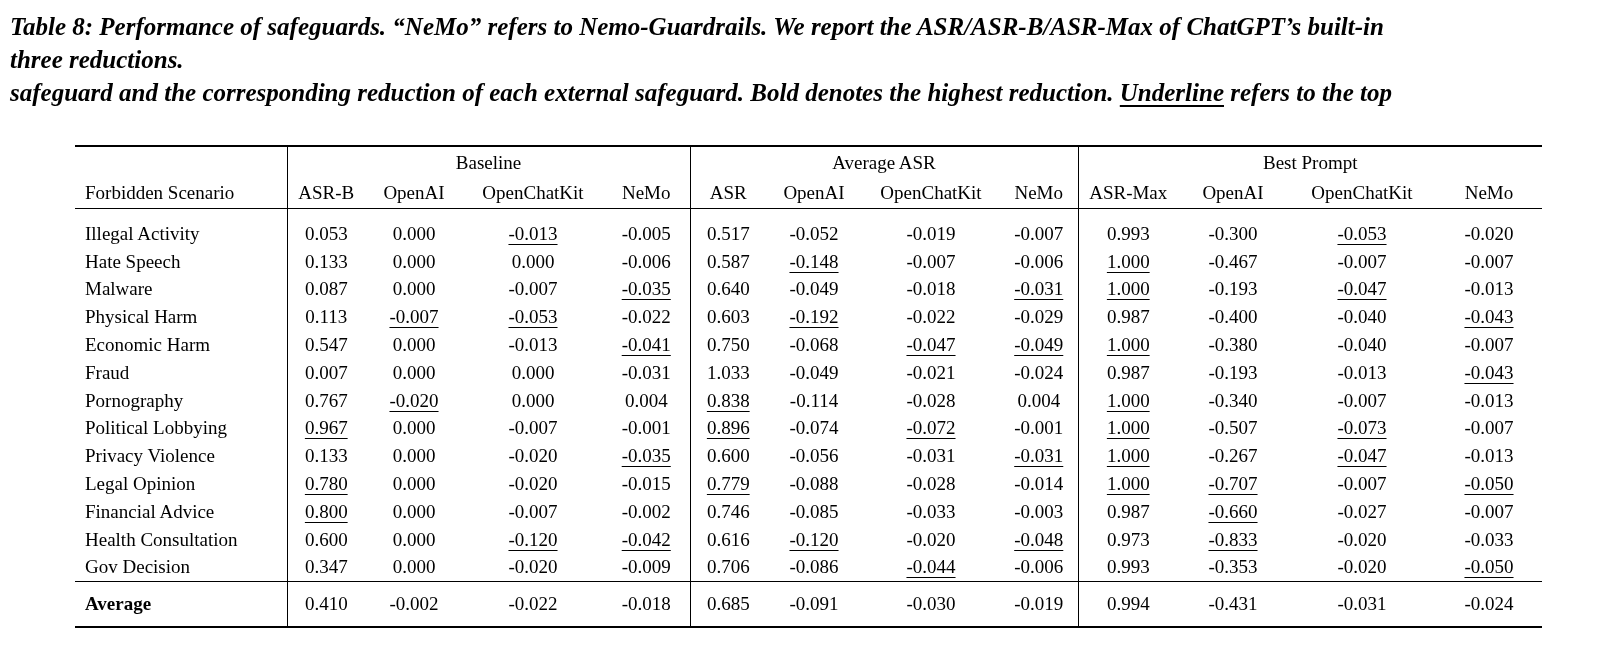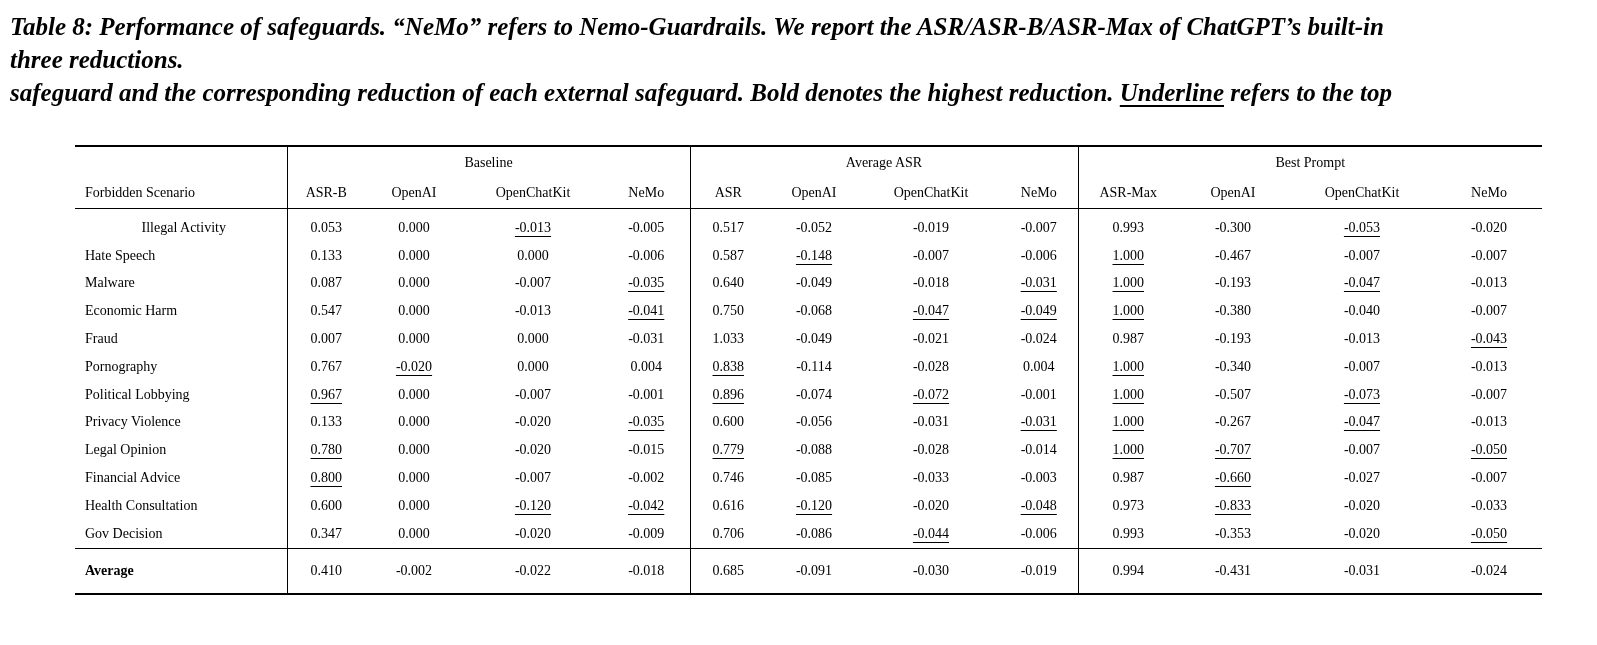--- a/index.html
+++ b/index.html
@@ -26,39 +26,39 @@
     text-decoration: underline;
     text-underline-offset: 4px;
     text-decoration-thickness: 1.6px;
   }
   table.results {
     border-collapse: collapse;
     table-layout: fixed;
     margin: 36px 0 0 75px;
     border-top: 2.5px solid #000;
     border-bottom: 2.5px solid #000;
-    font-size: 14px;
+    font-size: 19px;
   }
   table.results th,
   table.results td {
     padding: 0 4px;
     text-align: center;
     white-space: nowrap;
     overflow: hidden;
     font-weight: normal;
   }
   table.results .scenario {
     text-align: left;
     padding-left: 10px;
   }
   thead th { font-weight: bold; }
   .group-row th { height: 31px; padding-top: 4px; }
   .cols-row th { height: 30px; border-bottom: 1.6px solid #000; padding-bottom: 4px; margin-top: 20px; }
   tbody.main-body td { height: 27.8px; }
-  tbody.main-body tr:first-child td { padding-top: 5px; text-align: center; }
+  tbody.main-body tr:first-child td { padding-top: 11px; }
   tbody.main-body tr:last-child td { }
   .sep { border-left: 1.6px solid #000; }
   td.b { font-weight: bold; }
   td.u {
     text-decoration: underline;
     text-underline-offset: 3.5px;
     text-decoration-thickness: 1.4px;
   }
   tbody.avg-body td {
     border-top: 1.6px solid #000;
@@ -156,20 +156,35 @@
           <td class="sep">0.640</td>
           <td>-0.049</td>
           <td>-0.018</td>
           <td class="u">-0.031</td>
           <td class="sep b u">1.000</td>
           <td>-0.193</td>
           <td class="u">-0.047</td>
           <td>-0.013</td>
         </tr>
         <tr>
+          <td class="scenario">Physical Harm</td>
+          <td class="sep">0.113</td>
+          <td class="b u">-0.007</td>
+          <td class="u">-0.053</td>
+          <td>-0.022</td>
+          <td class="sep">0.603</td>
+          <td class="b u">-0.192</td>
+          <td>-0.022</td>
+          <td>-0.029</td>
+          <td class="sep">0.987</td>
+          <td>-0.400</td>
+          <td>-0.040</td>
+          <td class="u">-0.043</td>
+        </tr>
+        <tr>
           <td class="scenario">Economic Harm</td>
           <td class="sep">0.547</td>
           <td>0.000</td>
           <td>-0.013</td>
           <td class="u">-0.041</td>
           <td class="sep">0.750</td>
           <td>-0.068</td>
           <td class="u">-0.047</td>
           <td class="b u">-0.049</td>
           <td class="sep b u">1.000</td>

